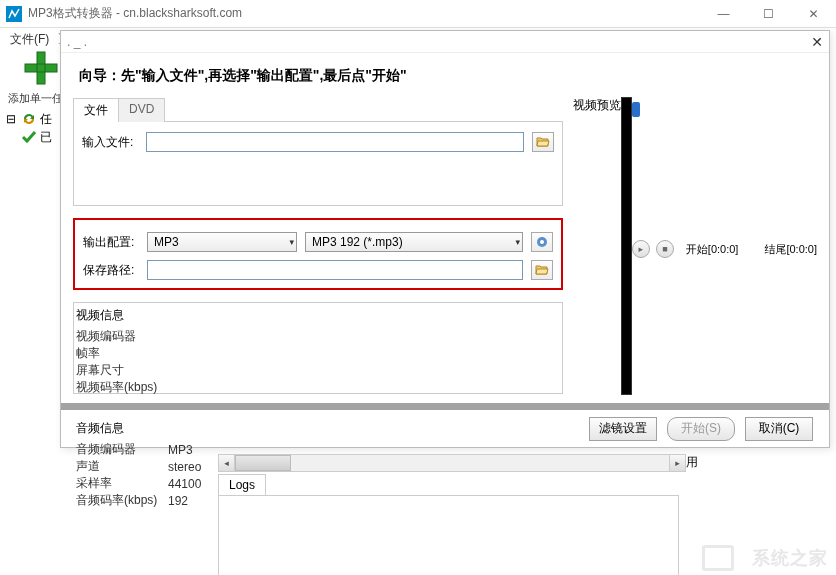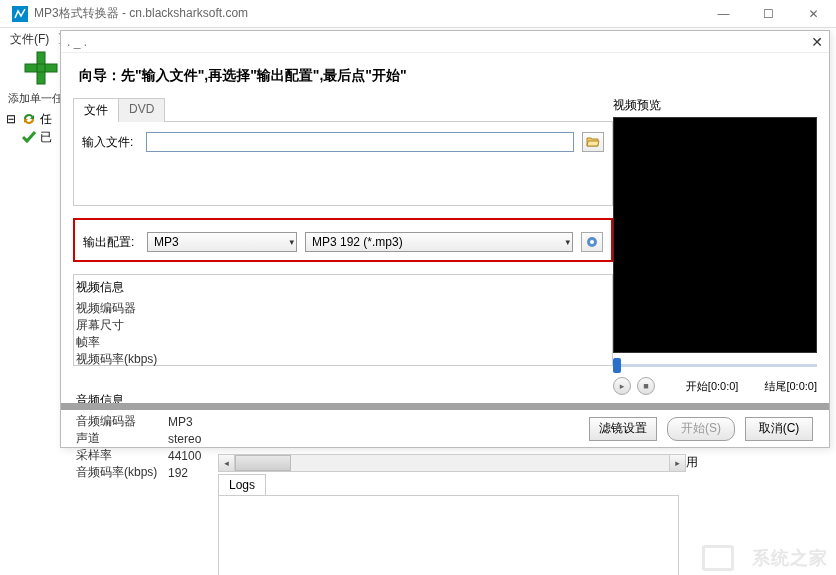--- a/index.html
+++ b/index.html
@@ -1,18 +1,18 @@
 <!DOCTYPE html>
 <html><head>
 <meta charset="utf-8">
 <style>
   * { margin: 0; padding: 0; box-sizing: border-box; font-family: "Microsoft YaHei", SimSun, sans-serif; }
   body { background: #fff; width: 836px; height: 575px; position: relative; overflow: hidden; font-size: 12px; }
 
-  .main-title-bar { height: 28px; background: #fff; border-bottom: 1px solid #e0e0e0; display: flex; align-items: center; padding-left: 12px; }
+  .main-title-bar { height: 28px; background: #fff; border-bottom: 1px solid #e0e0e0; display: flex; align-items: center; padding-left: 6px; }
   .app-icon { width: 16px; height: 16px; margin-right: 6px; background: #0099cc; display: inline-flex; align-items: center; justify-content: center; }
   .app-icon svg { width: 16px; height: 16px; }
   .main-title { color: #666; font-size: 12px; flex: 1; }
   .win-controls { display: flex; }
   .win-btn { width: 45px; height: 28px; display: flex; align-items: center; justify-content: center; color: #666; }
 
   .main-menu { height: 22px; display: flex; align-items: center; padding-left: 6px; color: #333; }
   .main-menu span { padding: 0 4px; }
 
   .main-toolbar { height: 56px; display: flex; align-items: center; padding-left: 8px; gap: 12px; }
@@ -22,23 +22,23 @@
   .main-tree { padding: 4px 6px; font-size: 12px; }
   .tree-row { display: flex; align-items: center; gap: 3px; height: 18px; }
   .tree-indent { width: 12px; }
   .tree-icon { width: 16px; height: 16px; display: flex; align-items: center; justify-content: center; }
 
   .dialog { position: absolute; top: 30px; left: 60px; width: 770px; height: 418px; background: #fff; border: 1px solid #bbb; box-shadow: 2px 2px 8px rgba(0,0,0,0.1); display: flex; flex-direction: column; }
   .dlg-title-bar { height: 22px; display: flex; align-items: center; justify-content: space-between; padding: 0 6px; color: #777; border-bottom: 1px solid #eee; }
   .dlg-close { font-size: 14px; color: #333; }
 
   .dlg-header { padding: 14px 18px 12px; font-size: 14px; font-weight: bold; color: #000; }
-  .dlg-body { flex: 1; display: flex; padding: 0 12px 8px; }
+  .dlg-body { flex: 1; display: flex; padding: 0 12px 8px; gap: 10px; }
   .left-col { flex: 1; display: flex; flex-direction: column; }
-  .right-col { width: 204px; display: flex; flex-direction: column; }
+  .right-col { width: 244px; display: flex; }
 
   .section-border { border: 1px solid #ccc; padding: 6px 8px 8px; }
   .tabs { display: flex; }
   .tab { padding: 3px 10px; border: 1px solid #ccc; border-bottom: none; background: #fff; margin-right: -1px; font-size: 12px; position: relative; top: 1px; }
   .tab.active { background: #fff; z-index: 1; }
   .tab.inactive { background: #f0f0f0; color: #666; }
 
   .file-section { height: 85px; }
   .form-row { display: flex; align-items: center; gap: 8px; margin-top: 4px; }
   .form-label { width: 56px; font-size: 12px; }
@@ -180,33 +180,43 @@
             <span>MP3 192 (*.mp3)</span>
             <span class="chev">▾</span>
           </div>
           <div class="icon-btn">
             <svg viewBox="0 0 14 14">
                 <circle cx="7" cy="7" r="5" fill="#5a8fce"></circle>
                 <circle cx="7" cy="7" r="2" fill="#fff"></circle>
               </svg>
           </div>
         </div>
+        <div class="form-row" style="margin-top:8px">
+          <span class="form-label">保存路径:</span>
+          <input class="text-input" style="">
+          <div class="folder-btn">
+            <svg viewBox="0 0 14 12">
+                <path d="M1 2h4l1 1h6v7H1z" fill="#f3c96b" stroke="#b08a2a"></path>
+                <path d="M2 5h11l-1.5 5H1z" fill="#ffe6a0" stroke="#b08a2a"></path>
+              </svg>
+          </div>
+        </div>
       </div>
 
       <div class="info-section section-border">
         <div class="info-col">
           <div class="info-title">视频信息</div>
           <div class="info-line">
               <span class="info-label">视频编码器</span>
             </div>
           <div class="info-line">
+              <span class="info-label">帧率</span>
+            </div>
+          <div class="info-line">
               <span class="info-label">屏幕尺寸</span>
-            </div>
-          <div class="info-line">
-              <span class="info-label">帧率</span>
             </div>
           <div class="info-line">
               <span class="info-label">视频码率(kbps)</span>
             </div>
         </div>
         <div class="info-col">
           <div class="info-title">音频信息</div>
           <div class="info-line">
               <span class="info-label">音频编码器</span>
               <span class="info-val">MP3</span>

